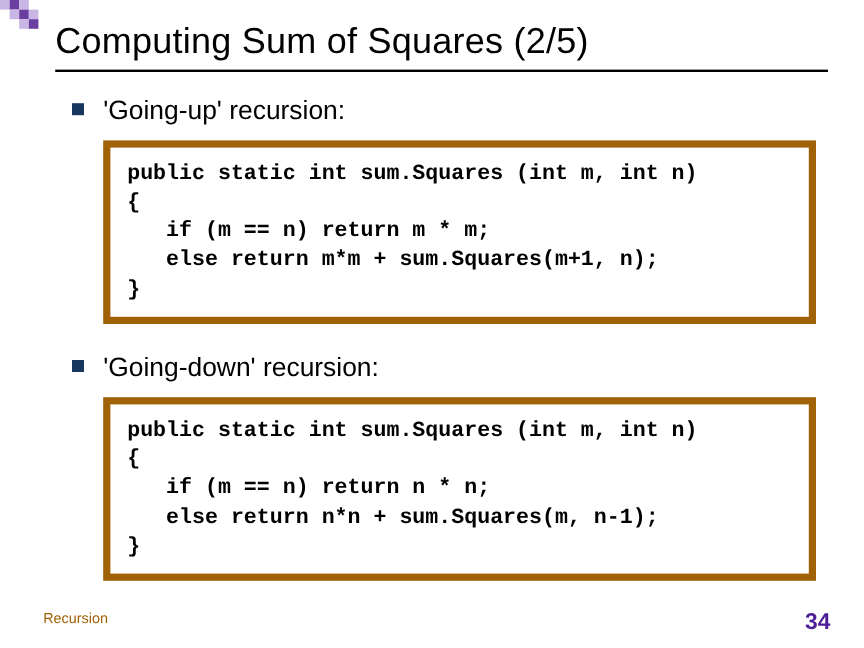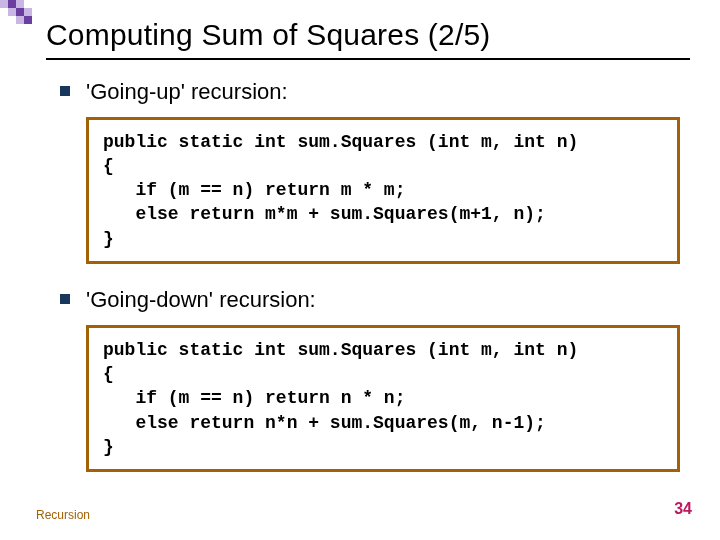--- a/index.html
+++ b/index.html
@@ -45,43 +45,43 @@
     background: #17375e;
     margin-top: 8px;
     margin-right: 16px;
     flex: 0 0 auto;
   }
   .bullet-text {
     font-size: 22px;
     line-height: 1.3;
   }
   .code-box {
-    border: 3px solid #a16207;
+    border: 6px solid #a16207;
     margin: 4px 0 22px 26px;
     padding: 10px 14px 10px 14px;
     font-family: "Courier New", Courier, monospace;
     font-size: 18px;
     font-weight: bold;
     line-height: 1.35;
     white-space: pre;
   }
   .footer-left {
     position: absolute;
     left: 36px;
     bottom: 18px;
     font-size: 12px;
     color: #a16207;
   }
   .footer-right {
     position: absolute;
     right: 28px;
-    bottom: 22px;
-    font-size: 16px;
+    bottom: 10px;
+    font-size: 19px;
     font-weight: bold;
-    color: #be185d;
+    color: #4c1d95;
   }
 </style>
 </head>
 <body>
 
 <svg class="deco" viewBox="0 0 40 32">
   <rect x="0" y="0" width="8" height="8" fill="#c9b6e4"></rect>
   <rect x="8" y="0" width="8" height="8" fill="#6b3fa0"></rect>
   <rect x="16" y="0" width="8" height="8" fill="#c9b6e4"></rect>
   <rect x="8" y="8" width="8" height="8" fill="#c9b6e4"></rect>

